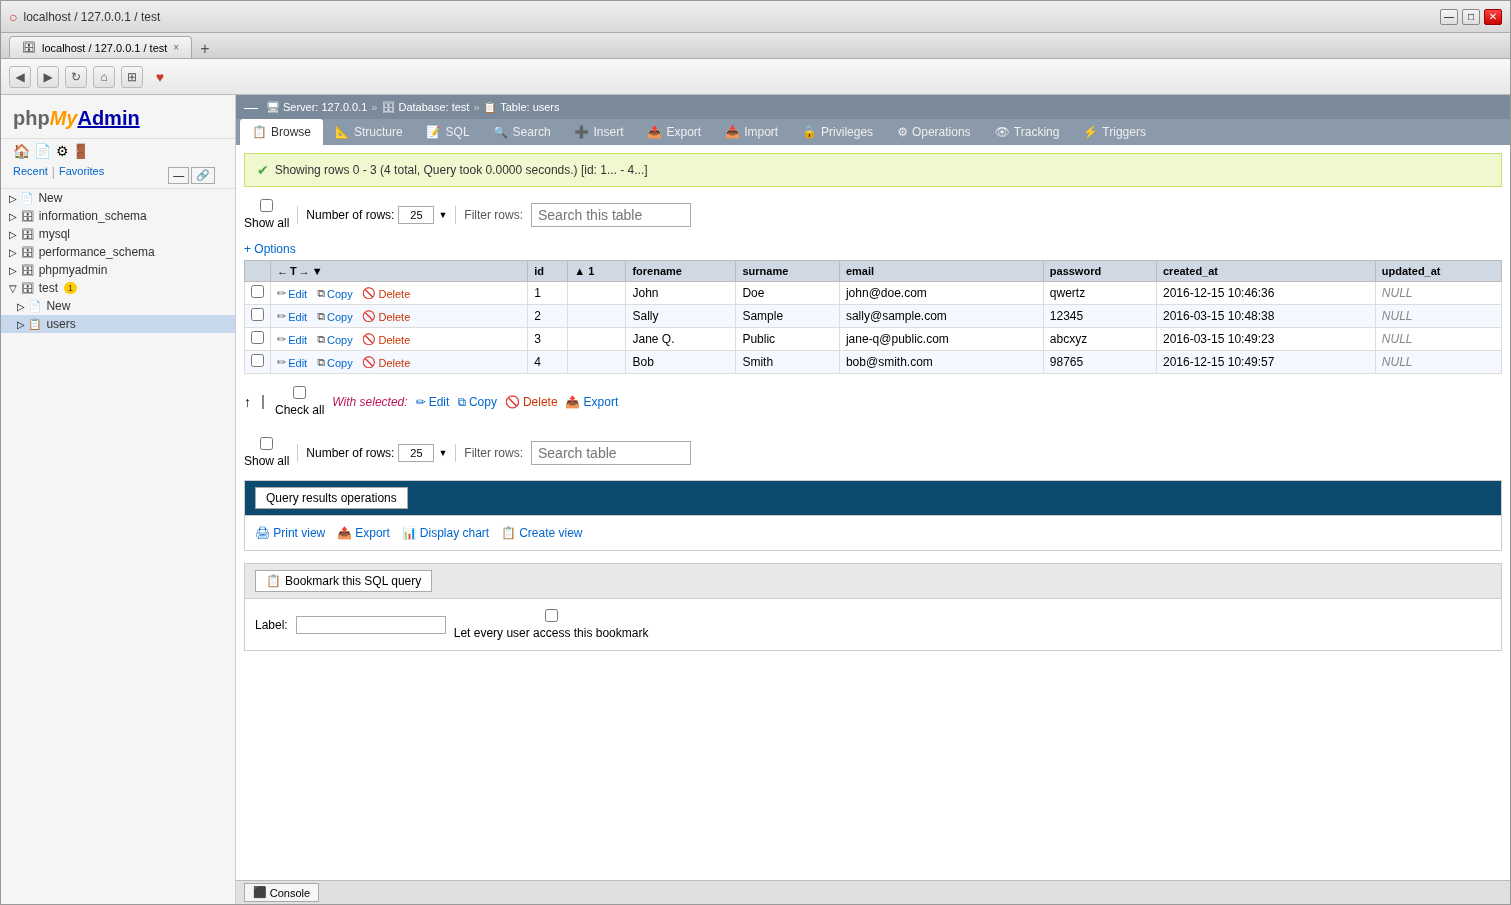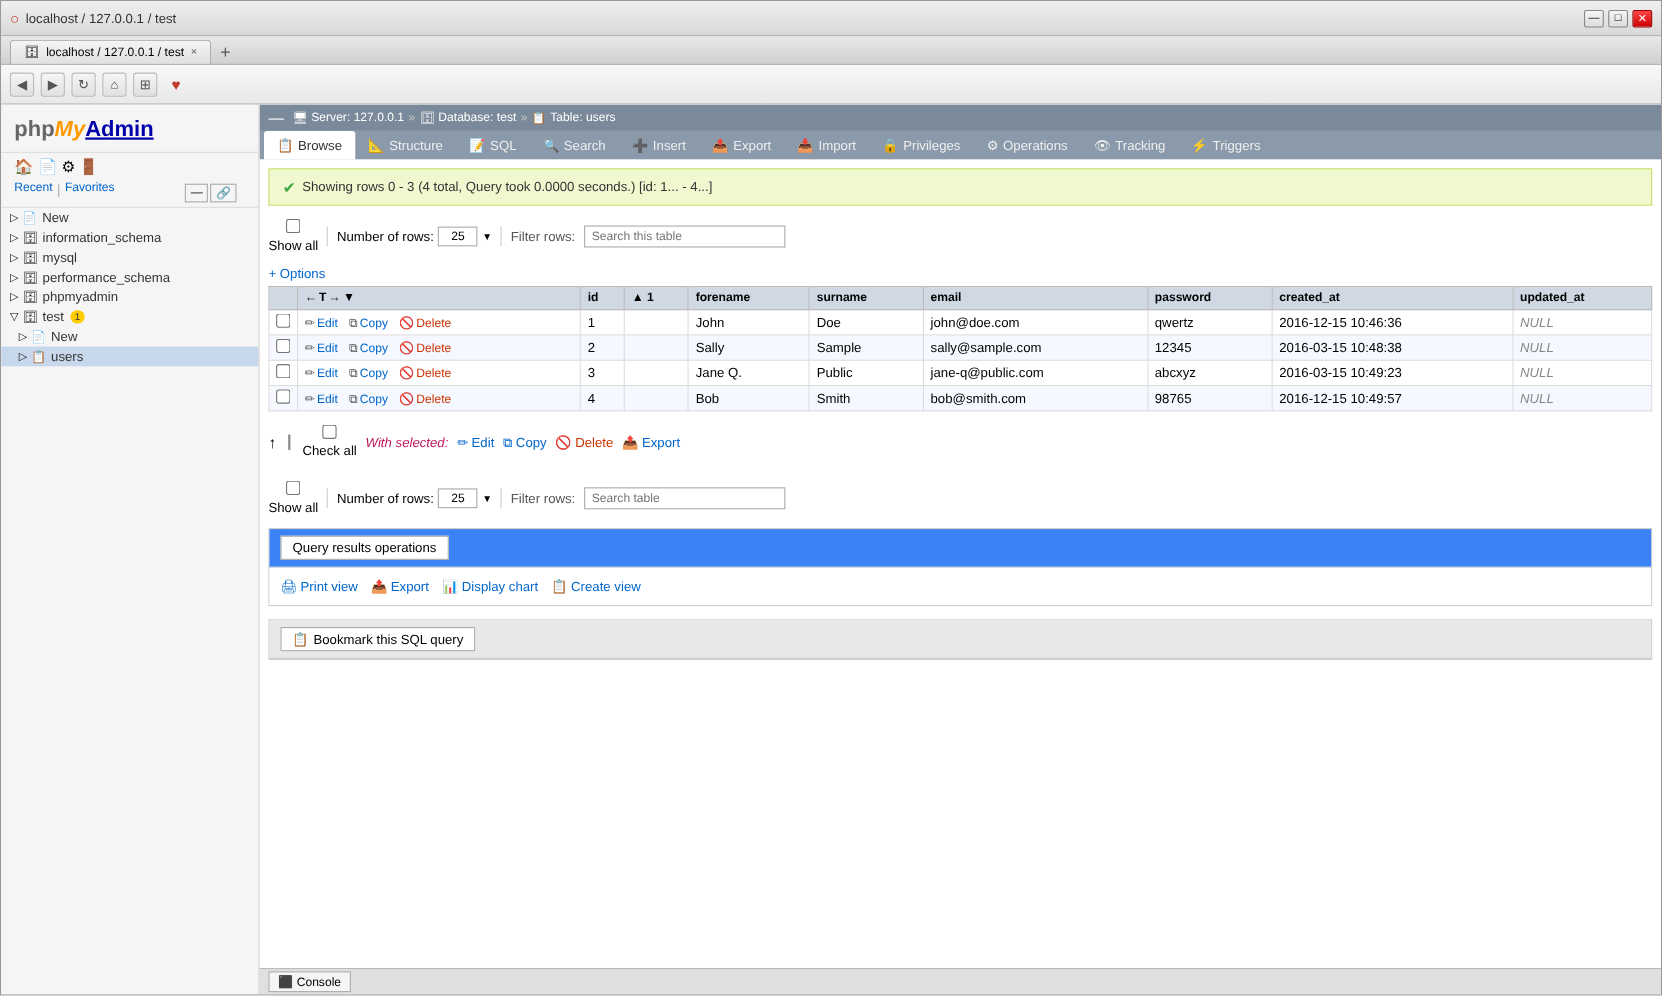--- a/index.html
+++ b/index.html
@@ -75,21 +75,21 @@
     .sql-actions { text-align: right; font-size: 11px; padding: 2px 4px; color: #0066cc; }
     .sql-link { color: #0066cc; cursor: pointer; text-decoration: none; }
 
     
     .table-controls { display: flex; align-items: center; gap: 8px; padding: 4px 0; margin-bottom: 8px; }
     .checkbox-label { display: flex; align-items: center; gap: 4px; font-size: 12px; flex-direction: column; }
     .separator { border-left: 1px solid #ccc; height: 18px; }
     .rows-select { display: flex; align-items: center; gap: 4px; font-size: 12px; }
     .rows-input { width: 36px; text-align: center; border: 1px solid #aaa; padding: 2px; font-size: 11px; }
     .filter-label { font-size: 12px; color: #555; }
-    .filter-input { border: 1px solid #aaa; padding: 3px 6px; font-size: 11px; width: 183px; color: #aaa; }
+    .filter-input { border: 1px solid #aaa; padding: 3px 6px; font-size: 14px; width: 160px; color: #aaa; }
 
     
     .sort-controls { display: flex; align-items: center; gap: 8px; margin-bottom: 8px; font-size: 12px; }
     .sort-select { border: 1px solid #aaa; padding: 2px 4px; font-size: 11px; background: white; }
 
     
     .options-link { color: #0066cc; cursor: pointer; font-size: 12px; margin-bottom: 4px; display: block; }
 
     
     .data-table { width: 100%; border-collapse: collapse; margin-bottom: 8px; }
@@ -101,21 +101,21 @@
     .action-link { color: #0066cc; cursor: pointer; font-size: 11px; text-decoration: none; display: inline-flex; align-items: center; gap: 2px; }
     .th-nav { background: #c8d0dc; }
 
     
     .bottom-controls { display: flex; align-items: center; gap: 8px; padding: 4px 0; margin-bottom: 12px; }
     .with-selected { font-size: 12px; color: #be185d; font-style: italic; }
     .action-btn { display: inline-flex; align-items: center; gap: 3px; color: #0066cc; font-size: 12px; cursor: pointer; text-decoration: none; }
 
     
     .section-box { border: 1px solid #ccc; margin-bottom: 12px; }
-    .section-header { background: #3b82f6; border-bottom: 1px solid #ccc; padding: 6px 10px; }
+    .section-header { background: #0c4a6e; border-bottom: 1px solid #ccc; padding: 6px 10px; }
     .section-header-btn { background: white; border: 1px solid #aaa; padding: 3px 10px; font-size: 12px; cursor: pointer; }
     .section-content { padding: 10px; background: white; display: flex; align-items: center; gap: 12px; }
     .section-link { color: #0066cc; cursor: pointer; font-size: 12px; display: flex; align-items: center; gap: 3px; }
 
     
     .bookmark-section { border: 1px solid #ccc; margin-bottom: 12px; }
     .bookmark-header { background: #e8e8e8; border-bottom: 1px solid #ccc; padding: 6px 10px; }
     .bookmark-btn { background: white; border: 1px solid #aaa; padding: 3px 10px; font-size: 12px; cursor: pointer; display: flex; align-items: center; gap: 4px; }
     .bookmark-content { padding: 10px; background: white; display: flex; align-items: center; gap: 8px; font-size: 12px; }
     .bookmark-input { border: 1px solid #aaa; padding: 2px 6px; font-size: 11px; width: 150px; }
@@ -529,20 +529,28 @@
           </div>
         </div>
 
         <div class="bookmark-section">
           <div class="bookmark-header">
             <button class="bookmark-btn">
               <span>📋</span>
               <span>Bookmark this SQL query</span>
             </button>
           </div>
+          <div class="bookmark-content">
+            <label>Label:</label>
+            <input class="bookmark-input" type="text" style="">
+            <label class="checkbox-label">
+              <input type="checkbox" style="">
+              <span>Let every user access this bookmark</span>
+            </label>
+          </div>
         </div>
       </div>
 
       <div class="console-bar">
         <button class="console-btn">
           <span>⬛</span>
           <span>Console</span>
         </button>
       </div>
     </div>

